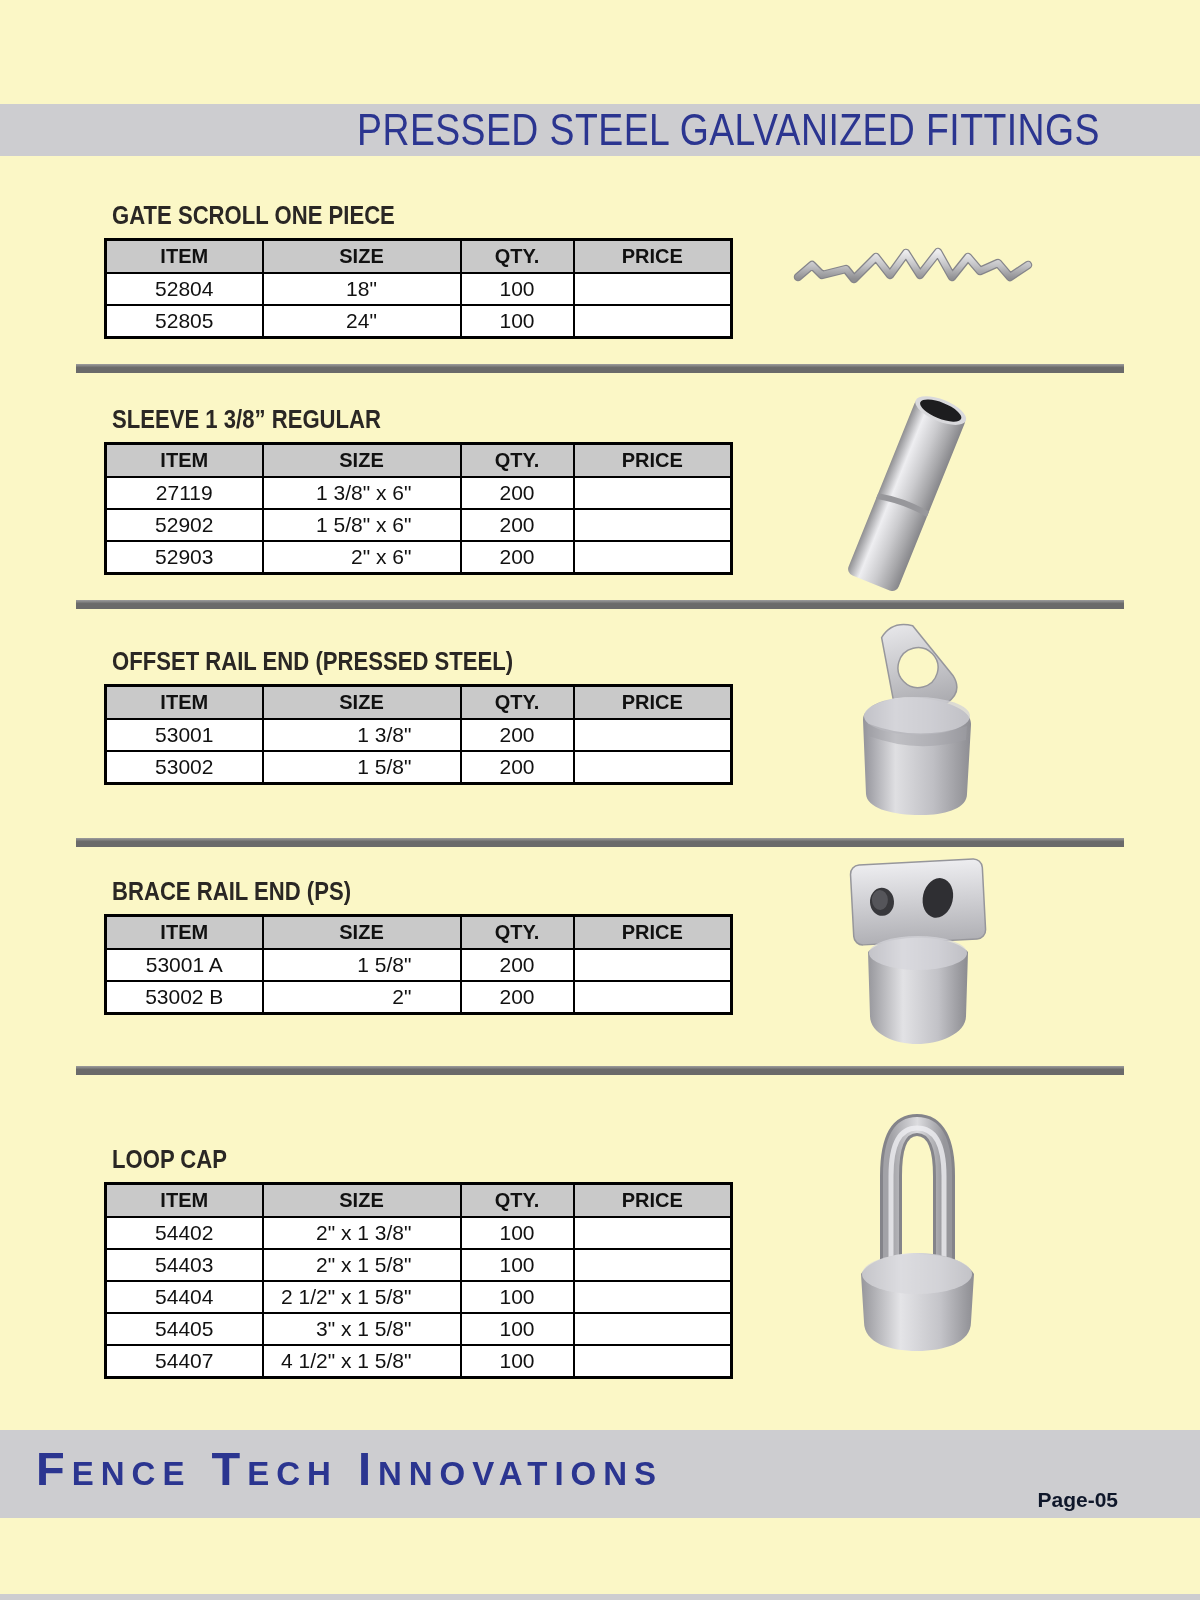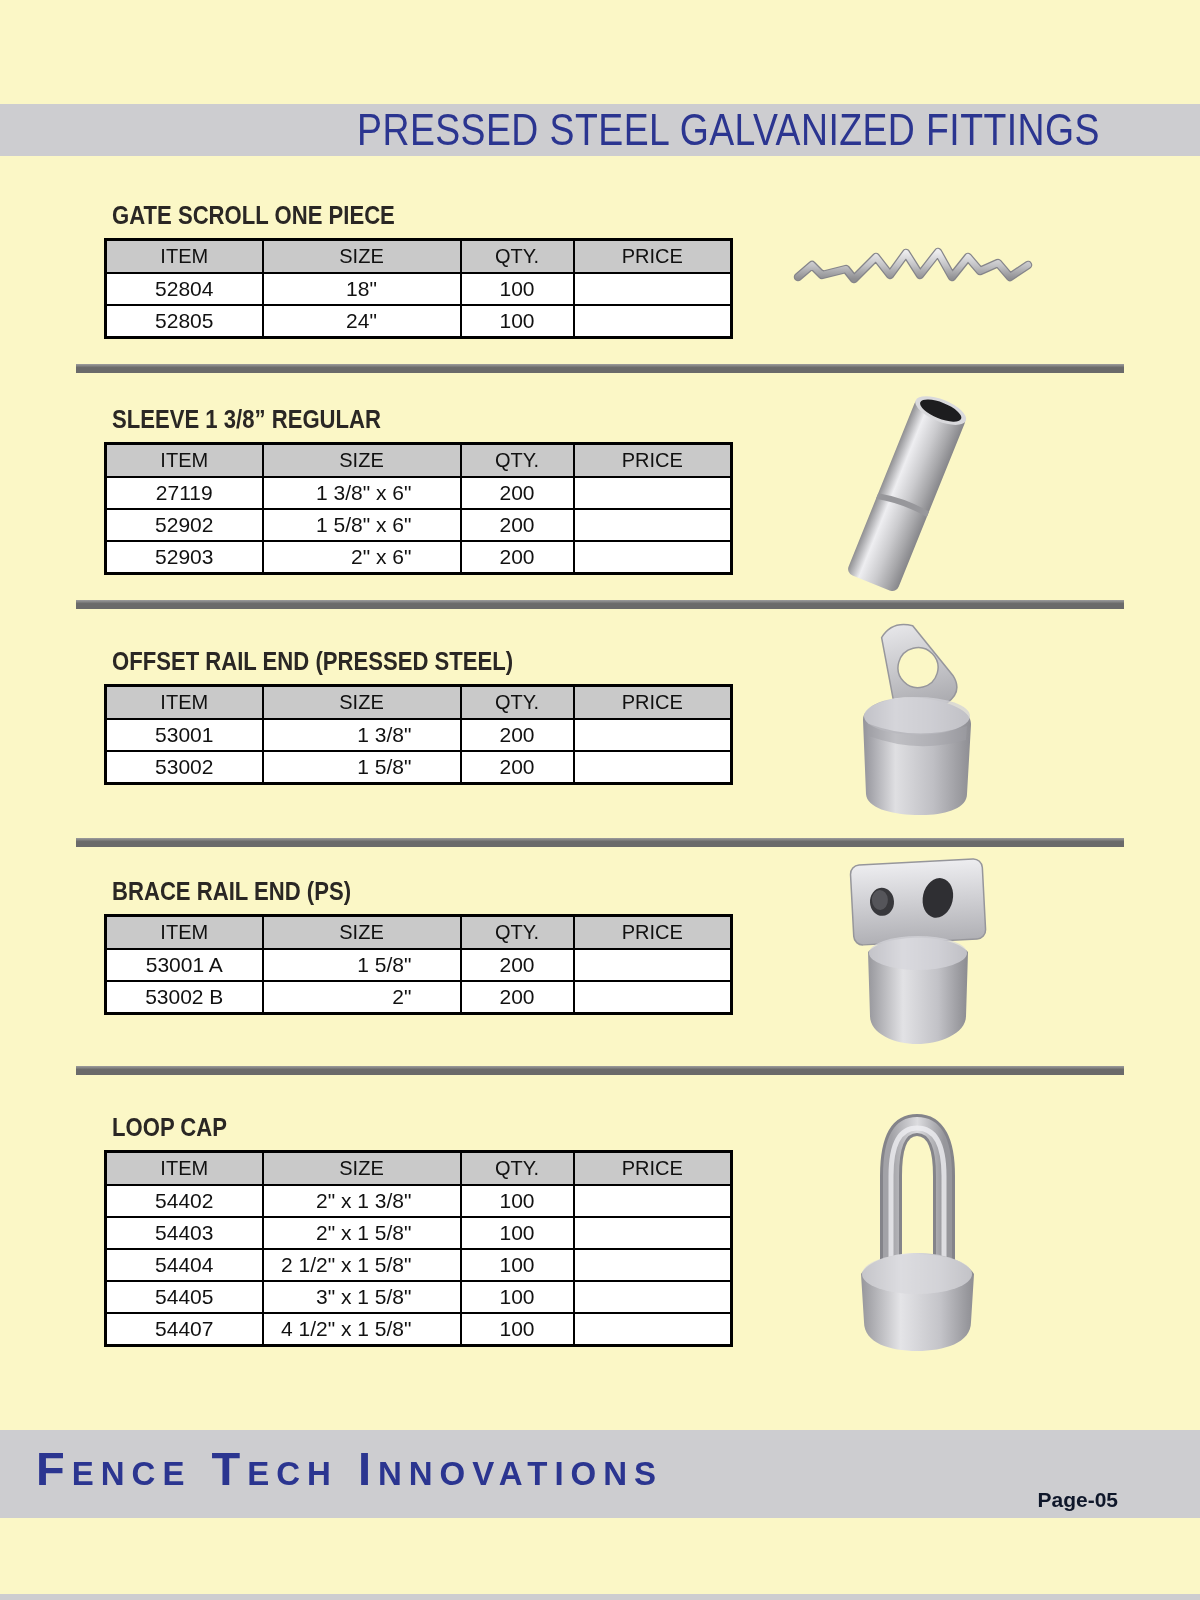--- a/index.html
+++ b/index.html
@@ -26,21 +26,21 @@
     transform:scaleX(0.85); transform-origin:left center; letter-spacing:0px;
   }
   table.product-table { border-collapse:collapse; width:626px; table-layout:fixed; background:#fff; }
   table.product-table, table.product-table th, table.product-table td { border:2px solid #000; }
   table.product-table { border-width:3px; }
   col.c-item  { width:157px; }
   col.c-size  { width:198px; }
   col.c-qty   { width:113px; }
   col.c-price { width:158px; }
   table.product-table th {
-    background:#C9C9C9; height:31px; font-size:20px; font-weight:400;
+    background:#C9C9C9; height:31px; font-size:20px; font-weight:700;
     text-align:center; color:#111; padding:0;
   }
   table.product-table td {
     height:30px; font-size:21px; text-align:center; padding:0; color:#111;
     background:#fff;
   }
   table.product-table td:nth-child(2) { text-align:right; padding-right:48px; }
   table.size-centered td:nth-child(2) { text-align:center; padding-right:0; }
   
   .divider {
@@ -289,21 +289,21 @@
         <ellipse cx="40" cy="42" rx="8" ry="10" fill="#55555a"></ellipse>
         <ellipse cx="98" cy="43" rx="15" ry="20" fill="#2f2f33" transform="rotate(16 98 43)"></ellipse>
       </g>
       <path fill="url(#bg1)" d="M28,96 C45,77 112,77 128,96 L126,160 C126,178 99,188 77,188 C55,188 30,178 30,160 Z"></path>
       <ellipse cx="78" cy="97" rx="49" ry="17" fill="#d6d6db" opacity="0.7"></ellipse>
     </svg>
   </div>
 
   <div class="divider" style="top:1066px"></div>
 
-  <div class="section" style="top:1112px">
+  <div class="section" style="top:1144px">
     <span class="section-title">LOOP CAP</span>
     <table class="product-table">
       <colgroup>
           <col class="c-item">
           <col class="c-size">
           <col class="c-qty">
           <col class="c-price">
         </colgroup>
       <thead>
           <tr>

